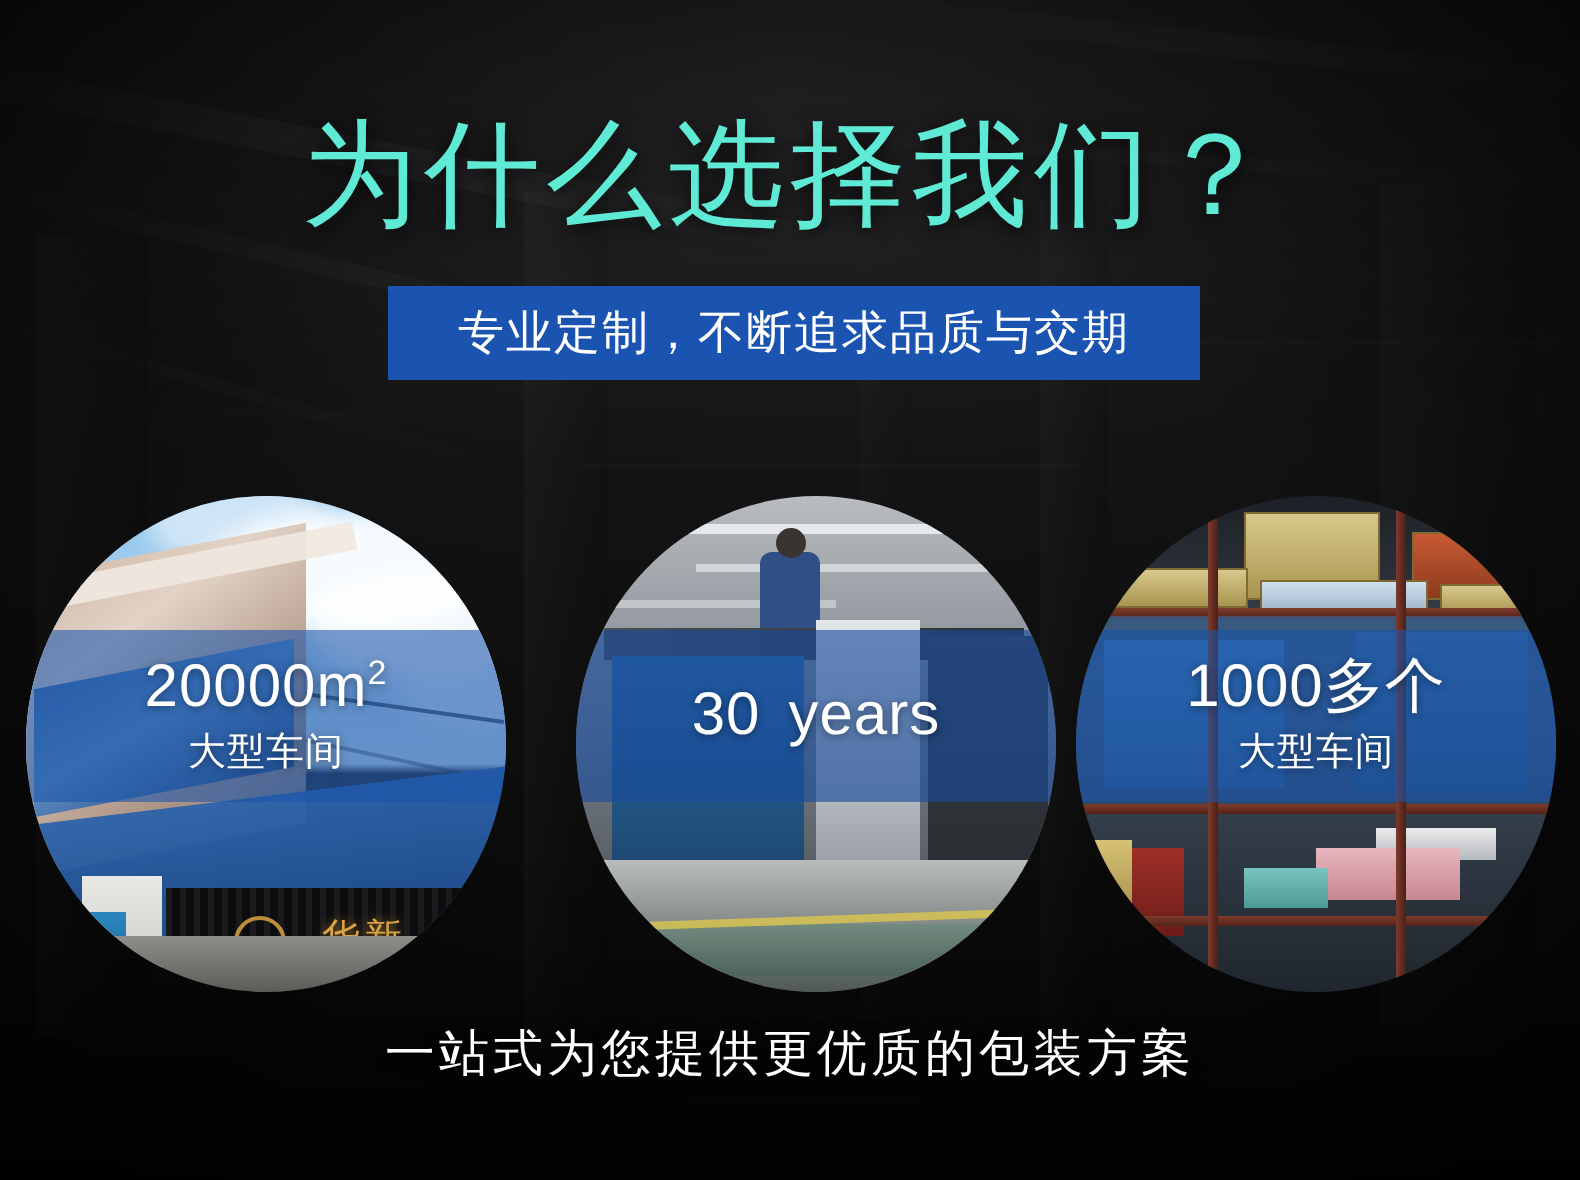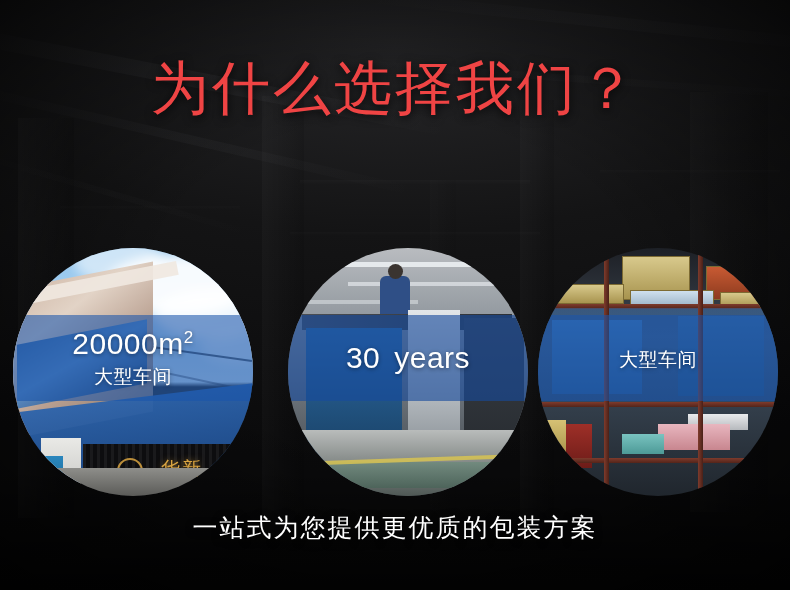--- a/index.html
+++ b/index.html
@@ -60,21 +60,21 @@
   }
   .bg-floor {
     position:absolute; left:0; right:0; bottom:0; height:120px;
     background:linear-gradient(180deg, rgba(0,0,0,.0), rgba(0,0,0,.75));
   }
 
   
   .title {
     position:absolute; left:0; right:0; top:53px;
     text-align:center;
-    color:#ef4444;
+    color:#5eead4;
     font-size:58px;
     line-height:70px;
     letter-spacing:3px;
     font-weight:400;
     text-shadow:0 2px 10px rgba(0,0,0,.85);
     white-space:nowrap;
   }
 
   
   .banner {
@@ -337,20 +337,23 @@
     <div class="bg-rack r1"></div>
     <div class="bg-rack r2"></div>
     <div class="bg-rack r3"></div>
     <div class="bg-rack r4"></div>
     <div class="bg-floor"></div>
     <div class="bg-vignette"></div>
   </div>
 
   <div class="title">为什么选择我们？</div>
 
+  <div class="banner">
+    <span class="banner-text">专业定制，不断追求品质与交期</span>
+  </div>
 
   <div class="circles">
 
     <div class="circle c1">
       <div class="photo photo-building">
         <div class="cloud cl1"></div>
         <div class="cloud cl2"></div>
         <div class="cloud cl3"></div>
         <div class="cloud cl4"></div>
         <div class="wire"></div>
@@ -410,20 +413,21 @@
         <div class="box-pink"></div>
         <div class="box-teal"></div>
         <div class="box-red"></div>
         <div class="box-gold"></div>
         <div class="shelf-bar sb3"></div>
         <div class="shelf-post sp1"></div>
         <div class="shelf-post sp2"></div>
       </div>
       <div class="band"></div>
       <div class="circle-text">
+        <div class="ct-main">1000多个</div>
         <div class="ct-sub">大型车间</div>
       </div>
     </div>
 
   </div>
 
   <div class="footer">一站式为您提供更优质的包装方案</div>
 
 </div>
 

